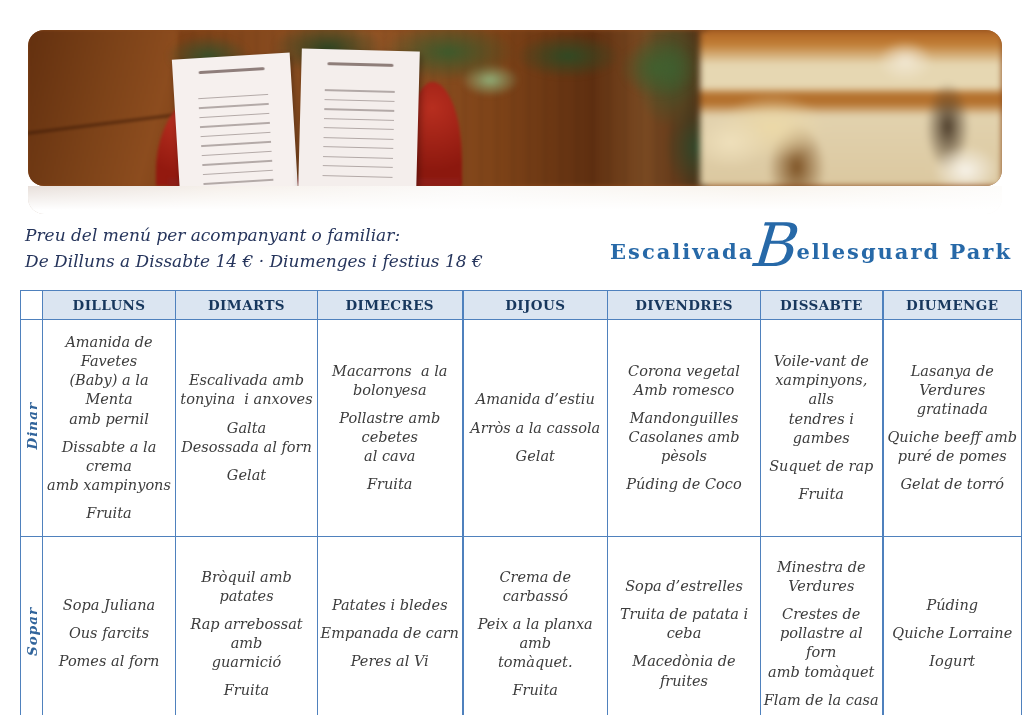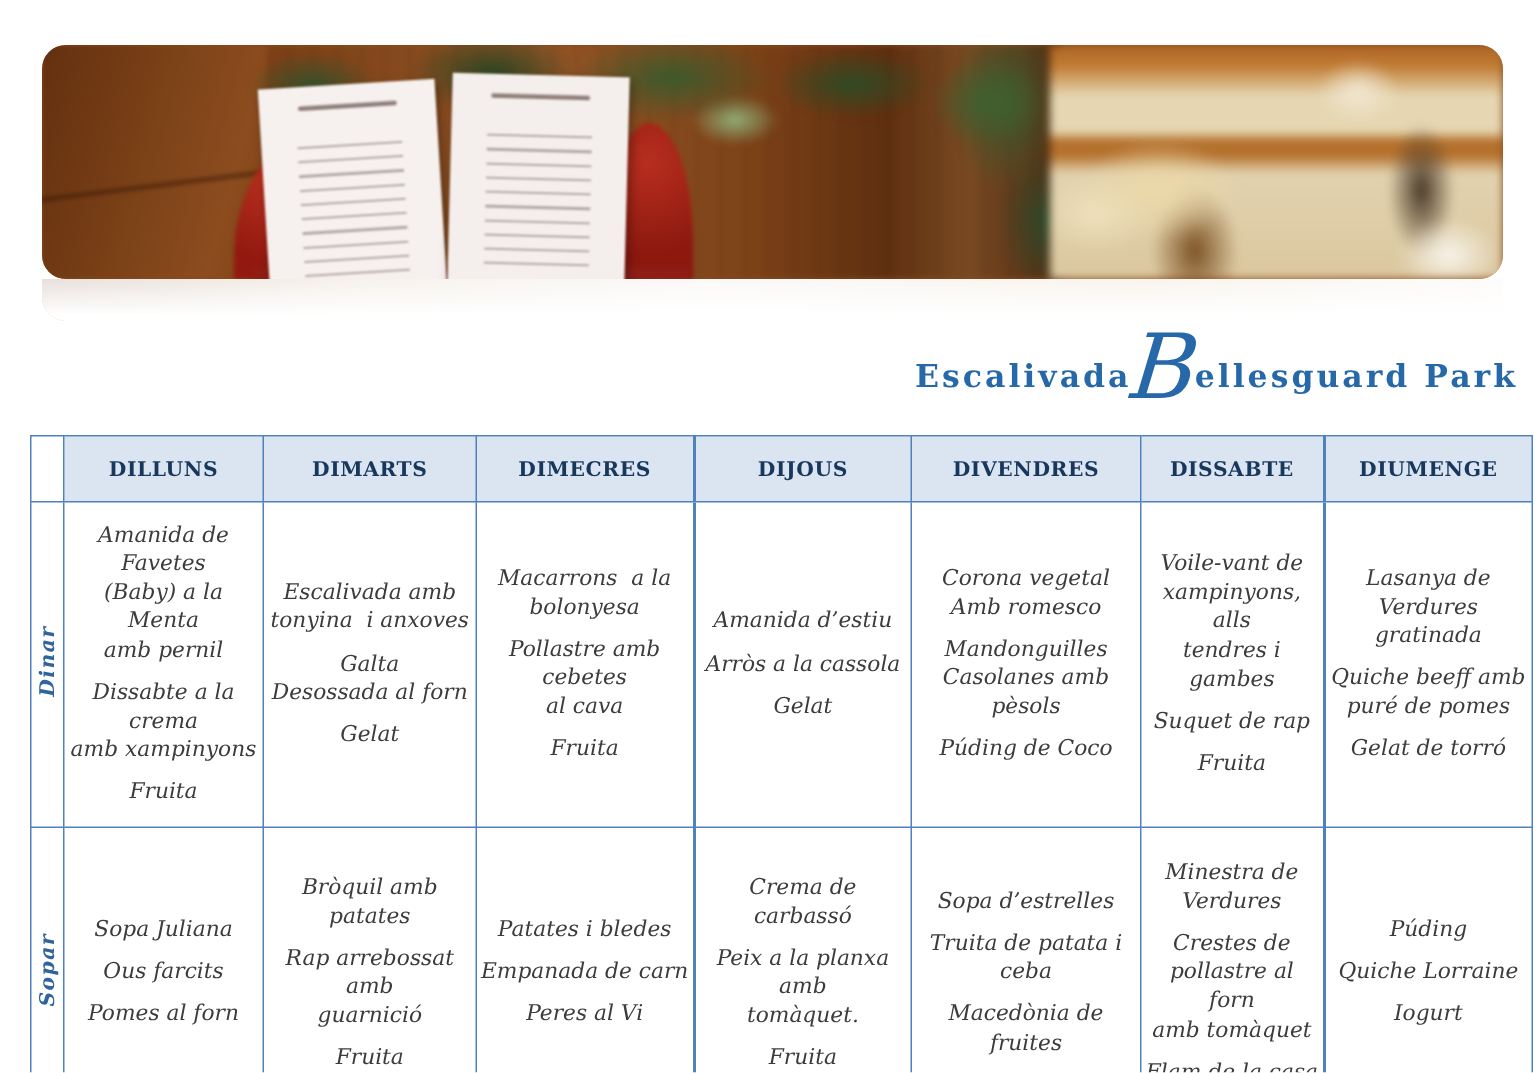--- a/index.html
+++ b/index.html
@@ -117,21 +117,21 @@
   }
   table.menu col.c-label { width:22px; }
   table.menu col.c0 { width:133px; } table.menu col.c1 { width:142px; }
   table.menu col.c2 { width:145px; } table.menu col.c3 { width:145px; }
   table.menu col.c4 { width:153px; } table.menu col.c5 { width:122px; }
   table.menu col.c6 { width:139px; }
   table.menu th, table.menu td { border:1px solid #4f81bd; }
   table.menu { border-bottom:2px solid #4f81bd; }
   table.menu .thick-left { border-left-width:2px; }
   table.menu thead th {
-    height:44px; background:#dbe5f1; color:#17375d;
+    height:29px; background:#dbe5f1; color:#17375d;
     font-size:13.5px; font-weight:bold; letter-spacing:.4px; text-align:center;
   }
   table.menu thead th.corner { background:#fff; }
   table.menu tbody tr:nth-child(1) td { height:180px; }
   table.menu tbody tr:nth-child(2) td { height:195px; }
   table.menu th.row-label { background:#fff; vertical-align:middle; text-align:center; }
   table.menu th.row-label span {
     display:inline-block; writing-mode:vertical-rl; transform:rotate(180deg);
     font-size:13.5px; font-weight:bold; font-style:italic; color:#31649b; letter-spacing:1px;
   }
@@ -152,20 +152,24 @@
     <div class="layer ph-restaurant"></div>
     <div class="layer ph-plant"></div>
     <div class="layer ph-wing-left"></div>
     <div class="layer ph-wing-right"></div>
     <div class="layer ph-stand-rail"></div>
     <div class="layer ph-sheet ph-sheet-left"></div>
     <div class="layer ph-sheet ph-sheet-right"></div>
   </div>
   <div class="banner-reflection"></div>
 
+  <div class="intro">
+    <p>Preu del menú per acompanyant o familiar:</p>
+    <p>De Dilluns a Dissabte 14 € · Diumenges i festius 18 €</p>
+  </div>
 
   <div class="logo">
     <span class="word">Escalivada</span>
     <span class="initial">B</span>
     <span class="word">ellesguard Park</span>
   </div>
 
   <table class="menu">
     <colgroup>
       <col class="c-label">

